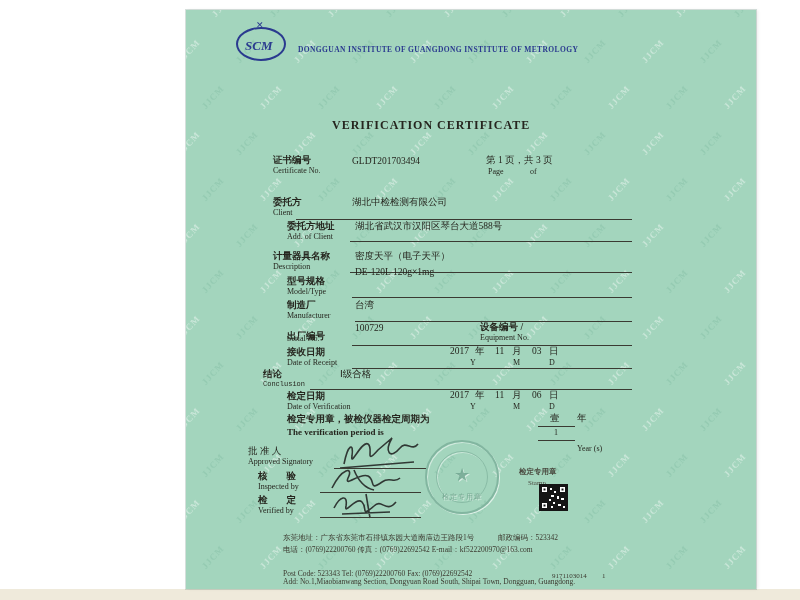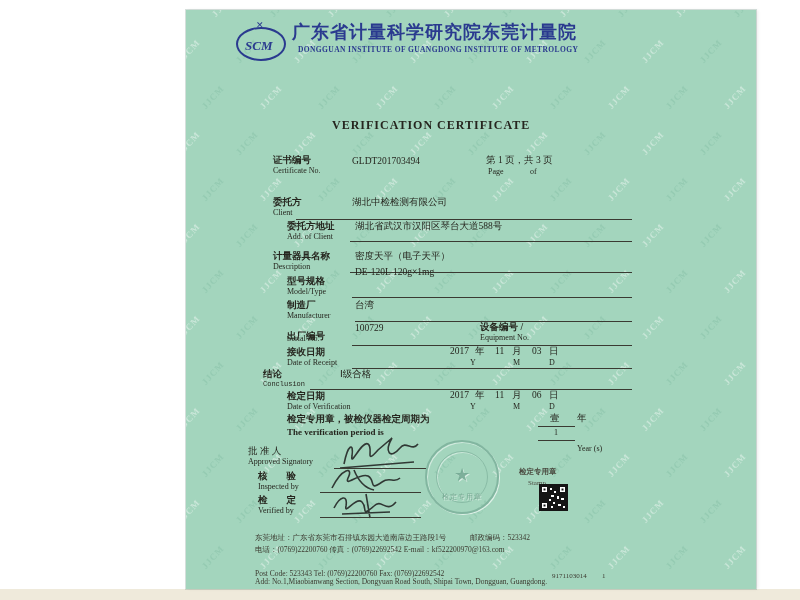--- a/index.html
+++ b/index.html
@@ -29,21 +29,21 @@
         box-shadow:1px 1px 0 rgba(255,255,255,.65), inset 1px 1px 0 rgba(255,255,255,.5);}
   .seal .inner{position:absolute;left:9px;top:9px;width:52px;height:52px;border-radius:50%;
         border:1px solid rgba(125,176,155,.7);box-sizing:border-box;
         box-shadow:inset 1px 1px 0 rgba(255,255,255,.45);}
   .seal .star{position:absolute;left:0;right:0;top:22px;text-align:center;font-size:18px;
         color:rgba(115,168,146,.9);text-shadow:1px 1px 0 rgba(255,255,255,.6);}
   .seal .emb{position:absolute;left:0;right:0;top:50px;text-align:center;font-size:7px;
         color:rgba(110,162,140,.85);text-shadow:1px 1px 0 rgba(255,255,255,.5);letter-spacing:1px;}
   .sig{position:absolute;pointer-events:none;}
   .mono{font-family:"Liberation Mono", monospace;}
-  .ftr{font-size:7.5px;color:#3c3a30;}
+  .ftr{font-size:7.5px;color:#3c3a30;margin-left:28px;}
 </style>
 </head>
 <body>
 
 <div class="stage">
   <div class="bottom-band"></div>
 
   <div class="page">
     <div class="wmlayer" id="wmlayer">
         <span class="wm" style="left: 22.7826px; top: -10px; color: rgba(255, 255, 255, 0.42);">JJCM</span>
@@ -181,21 +181,20 @@
         <span class="wm" style="left: 360.783px; top: 542px; color: rgba(116, 178, 152, 0.3);">JJCM</span>
         <span class="wm" style="left: 418.783px; top: 542px; color: rgba(255, 255, 255, 0.42);">JJCM</span>
         <span class="wm" style="left: 476.783px; top: 542px; color: rgba(116, 178, 152, 0.3);">JJCM</span>
         <span class="wm" style="left: 534.783px; top: 542px; color: rgba(255, 255, 255, 0.42);">JJCM</span>
       </div>
 
     <div class="logo">
       <span class="sc">SCM</span>
       <span class="fl">✕</span>
     </div>
-    <div class="t blue" style="left:106px;top:13px;font-size:18px;font-weight:bold;letter-spacing:1px;">广东省计量科学研究院东莞计量院</div>
     <div class="t blue" style="left:112px;top:36px;font-size:7.5px;font-weight:bold;letter-spacing:.4px;">DONGGUAN INSTITUTE OF GUANGDONG INSTITUTE OF METROLOGY</div>
 
     <div class="t" style="left:146px;top:109px;font-size:12px;font-weight:bold;letter-spacing:1px;">VERIFICATION CERTIFICATE</div>
 
     <div class="t cn" style="left:87px;top:146px;font-weight:600;">证书编号</div>
     <div class="t en" style="left:87px;top:157px;">Certificate No.</div>
     <div class="t val" style="left:166px;top:147px;">GLDT201703494</div>
     <div class="t cn" style="left:300px;top:146px;">第 1 页，共 3 页</div>
     <div class="t en" style="left:302px;top:158px;">Page</div>
     <div class="t en" style="left:344px;top:158px;">of</div>

